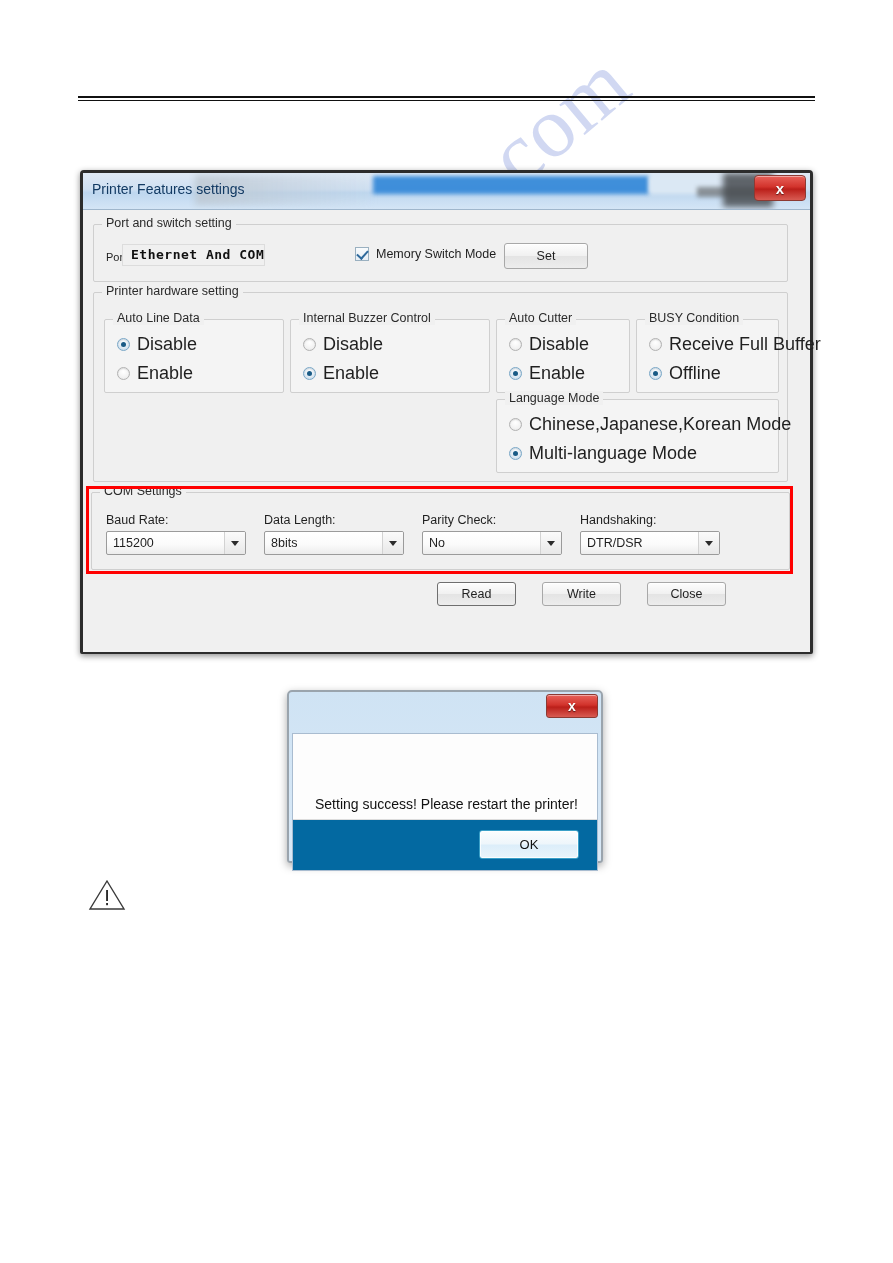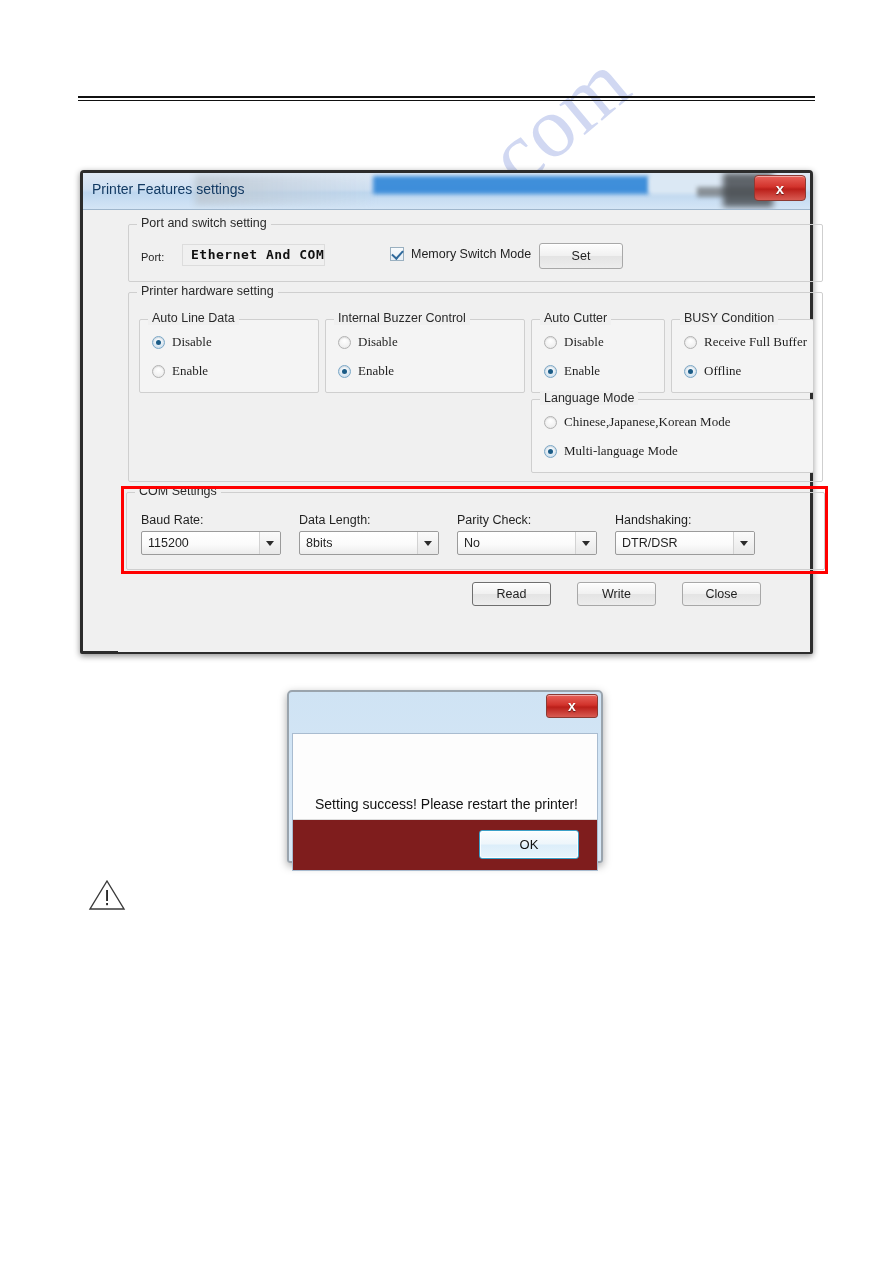--- a/index.html
+++ b/index.html
@@ -149,21 +149,20 @@
     font-family: "Liberation Sans", sans-serif;
     text-shadow: 0 1px 1px rgba(0,0,0,.55);
   }
 
   .win-body {
     position: relative;
     height: calc(100% - 36px);
     background: #f0f0f0;
     padding: 8px 10px 17px 10px;
     box-sizing: border-box;
-    margin-left: 35px;
   }
 
   
   .grp {
     position: absolute;
     border: 1px solid #cfcfcf;
     border-radius: 2px;
     background: transparent;
   }
   .grp > .grp-label {
@@ -231,29 +230,29 @@
     background: radial-gradient(circle at 50% 35%, #ffffff 0%, #dfeaf3 55%, #bcd3e6 100%);
   }
   .radio.on::after {
     content: "";
     position: absolute;
     left: 3px; top: 3px;
     width: 5px; height: 5px;
     border-radius: 50%;
     background: #1a5b86;
   }
-  .radio-label { font-size: 13px; color: #1f1f1f; font-family: Liberation Serif, serif; }
+  .radio-label { font-size: 18px; color: #1f1f1f; }
 
   
   .port-label {
     position: absolute; left: 12px; top: 26px;
     font-size: 11px; color: #1f1f1f;
   }
   .port-value {
-    position: absolute; left: 53px; top: 19px;
+    position: absolute; left: 28px; top: 19px;
     width: 143px; height: 22px;
     background: #f0f0f0;
     border: 1px solid #dcdcdc;
     box-sizing: border-box;
     font-family: "DejaVu Sans Mono", monospace;
     font-weight: bold;
     font-size: 13px;
     color: #111;
     line-height: 20px;
     padding-left: 8px;
@@ -395,21 +394,21 @@
     left: 22px; top: 62px;
     font-size: 14px;
     color: #111;
     font-family: "Liberation Sans", sans-serif;
     white-space: nowrap;
   }
   .msg-footer {
     position: absolute;
     left: 0; right: 0; bottom: 0;
     height: 50px;
-    background: #7f1d1d;
+    background: #0369a1;
     border-top: 1px solid #dcdcdc;
   }
   .ok-btn {
     position: absolute;
     right: 18px; top: 10px;
     width: 98px; height: 27px;
     border: 1px solid #3aa0c8;
     border-radius: 3px;
     background: linear-gradient(to bottom,#fbfdfe 0%,#eef6fb 48%,#dceefa 52%,#e9f4fb 100%);
     display: flex; align-items: center; justify-content: center;

